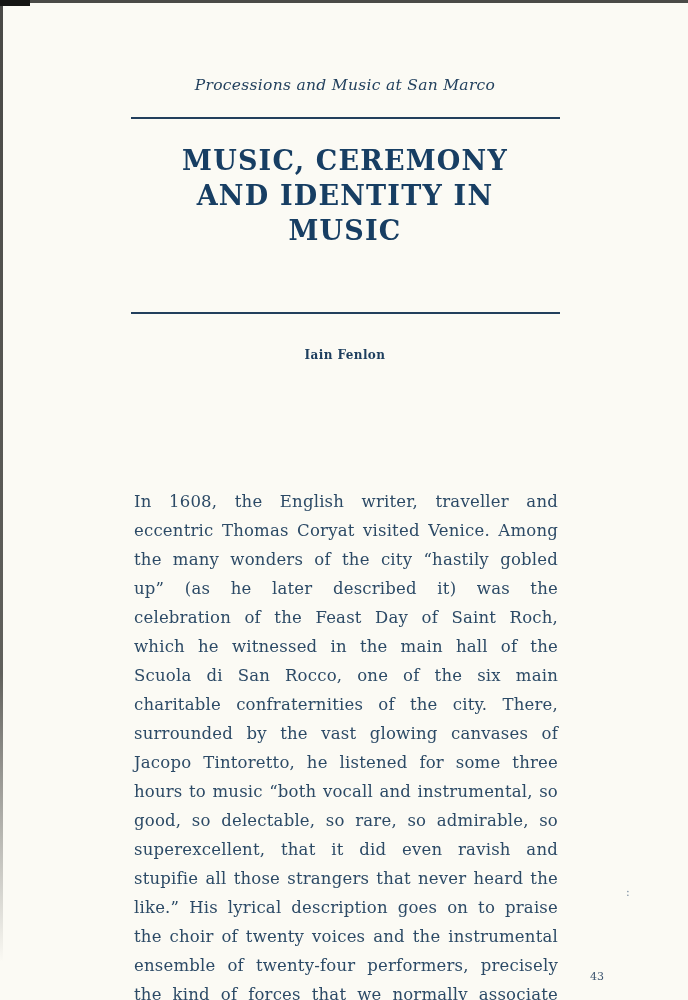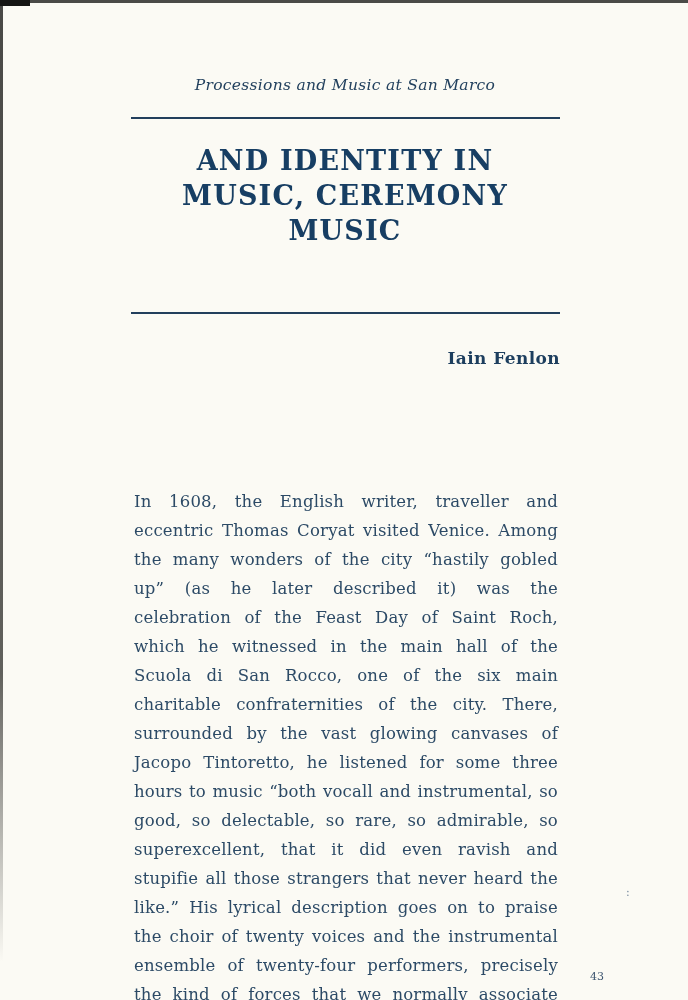--- a/index.html
+++ b/index.html
@@ -77,23 +77,23 @@
     font-size: 27px;
     line-height: 35px;
     letter-spacing: 1.2px;
   }
   .title .line { display: block; }
   .author {
     position: absolute;
     top: 348px;
     left: 130px;
     width: 430px;
-    text-align: right;
+    text-align: center;
     font-weight: bold;
-    font-size: 17px;
+    font-size: 12px;
     letter-spacing: 0.4px;
     color: #1d3e5e;
   }
   .body-text {
     position: absolute;
     top: 487px;
     left: 134px;
     width: 424px;
     font-size: 16.5px;
     line-height: 29px;
@@ -124,22 +124,22 @@
 
   <div class="edge-top"></div>
   <div class="edge-left"></div>
   <div class="edge-corner"></div>
 
   <div class="running-head">Processions and Music at San Marco</div>
 
   <div class="rule rule-top"></div>
 
   <h1 class="title" style="margin:0;">
+    <span class="line">MUSIC, CEREMONY</span>
     <span class="line">AND IDENTITY IN</span>
-    <span class="line">MUSIC, CEREMONY</span>
     <span class="line">MUSIC</span>
   </h1>
 
   <div class="rule rule-bottom"></div>
 
   <div class="author">Iain Fenlon</div>
 
   <p class="body-text" style="margin:0;">In 1608, the English writer, traveller and eccentric Thomas Coryat visited Venice. Among the many wonders of the city “hastily gobled up” (as he later described it) was the celebration of the Feast Day of Saint Roch, which he witnessed in the main hall of the Scuola di San Rocco, one of the six main charitable confraternities of the city. There, surrounded by the vast glowing canvases of Jacopo Tintoretto, he listened for some three hours to music “both vocall and instrumental, so good, so delectable, so rare, so admirable, so superexcellent, that it did even ravish and stupifie all those strangers that never heard the like.” His lyrical description goes on to praise the choir of twenty voices and the instrumental ensemble of twenty-four performers, precisely the kind of forces that we normally associate with Venetian polyphony of the High Renaissance.¹</p>
 
   <div class="stray-mark">:</div>

